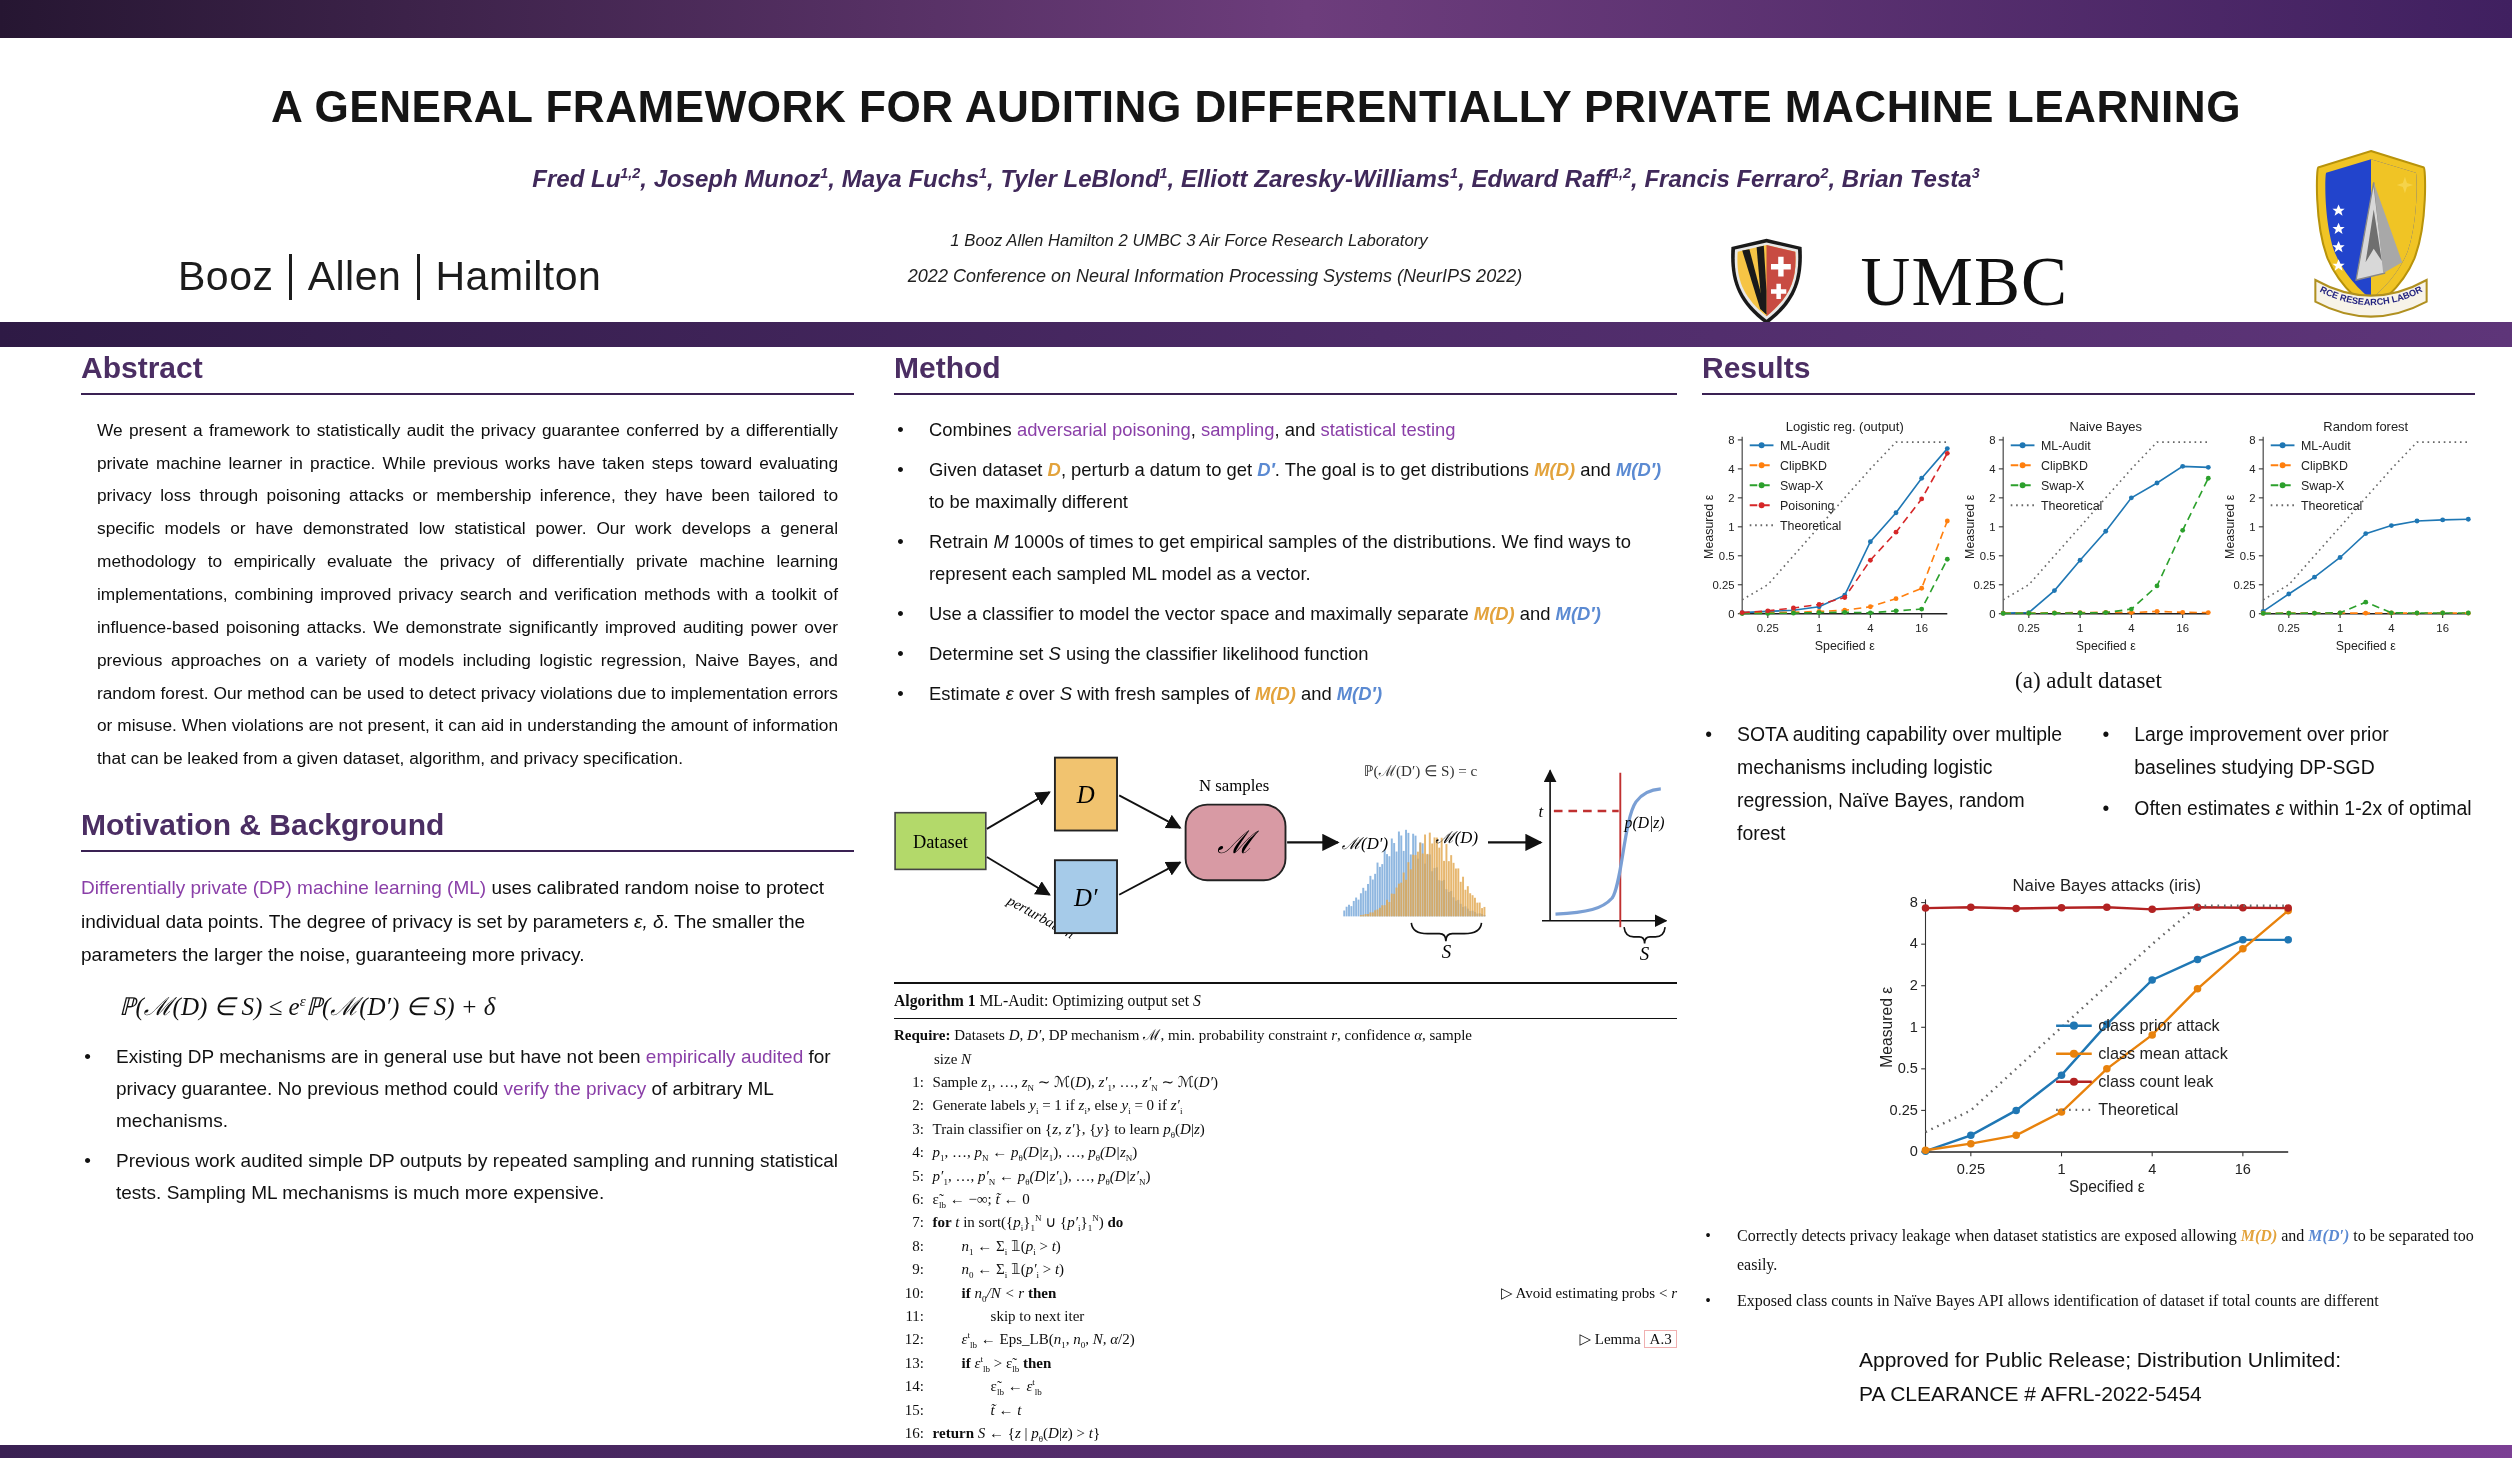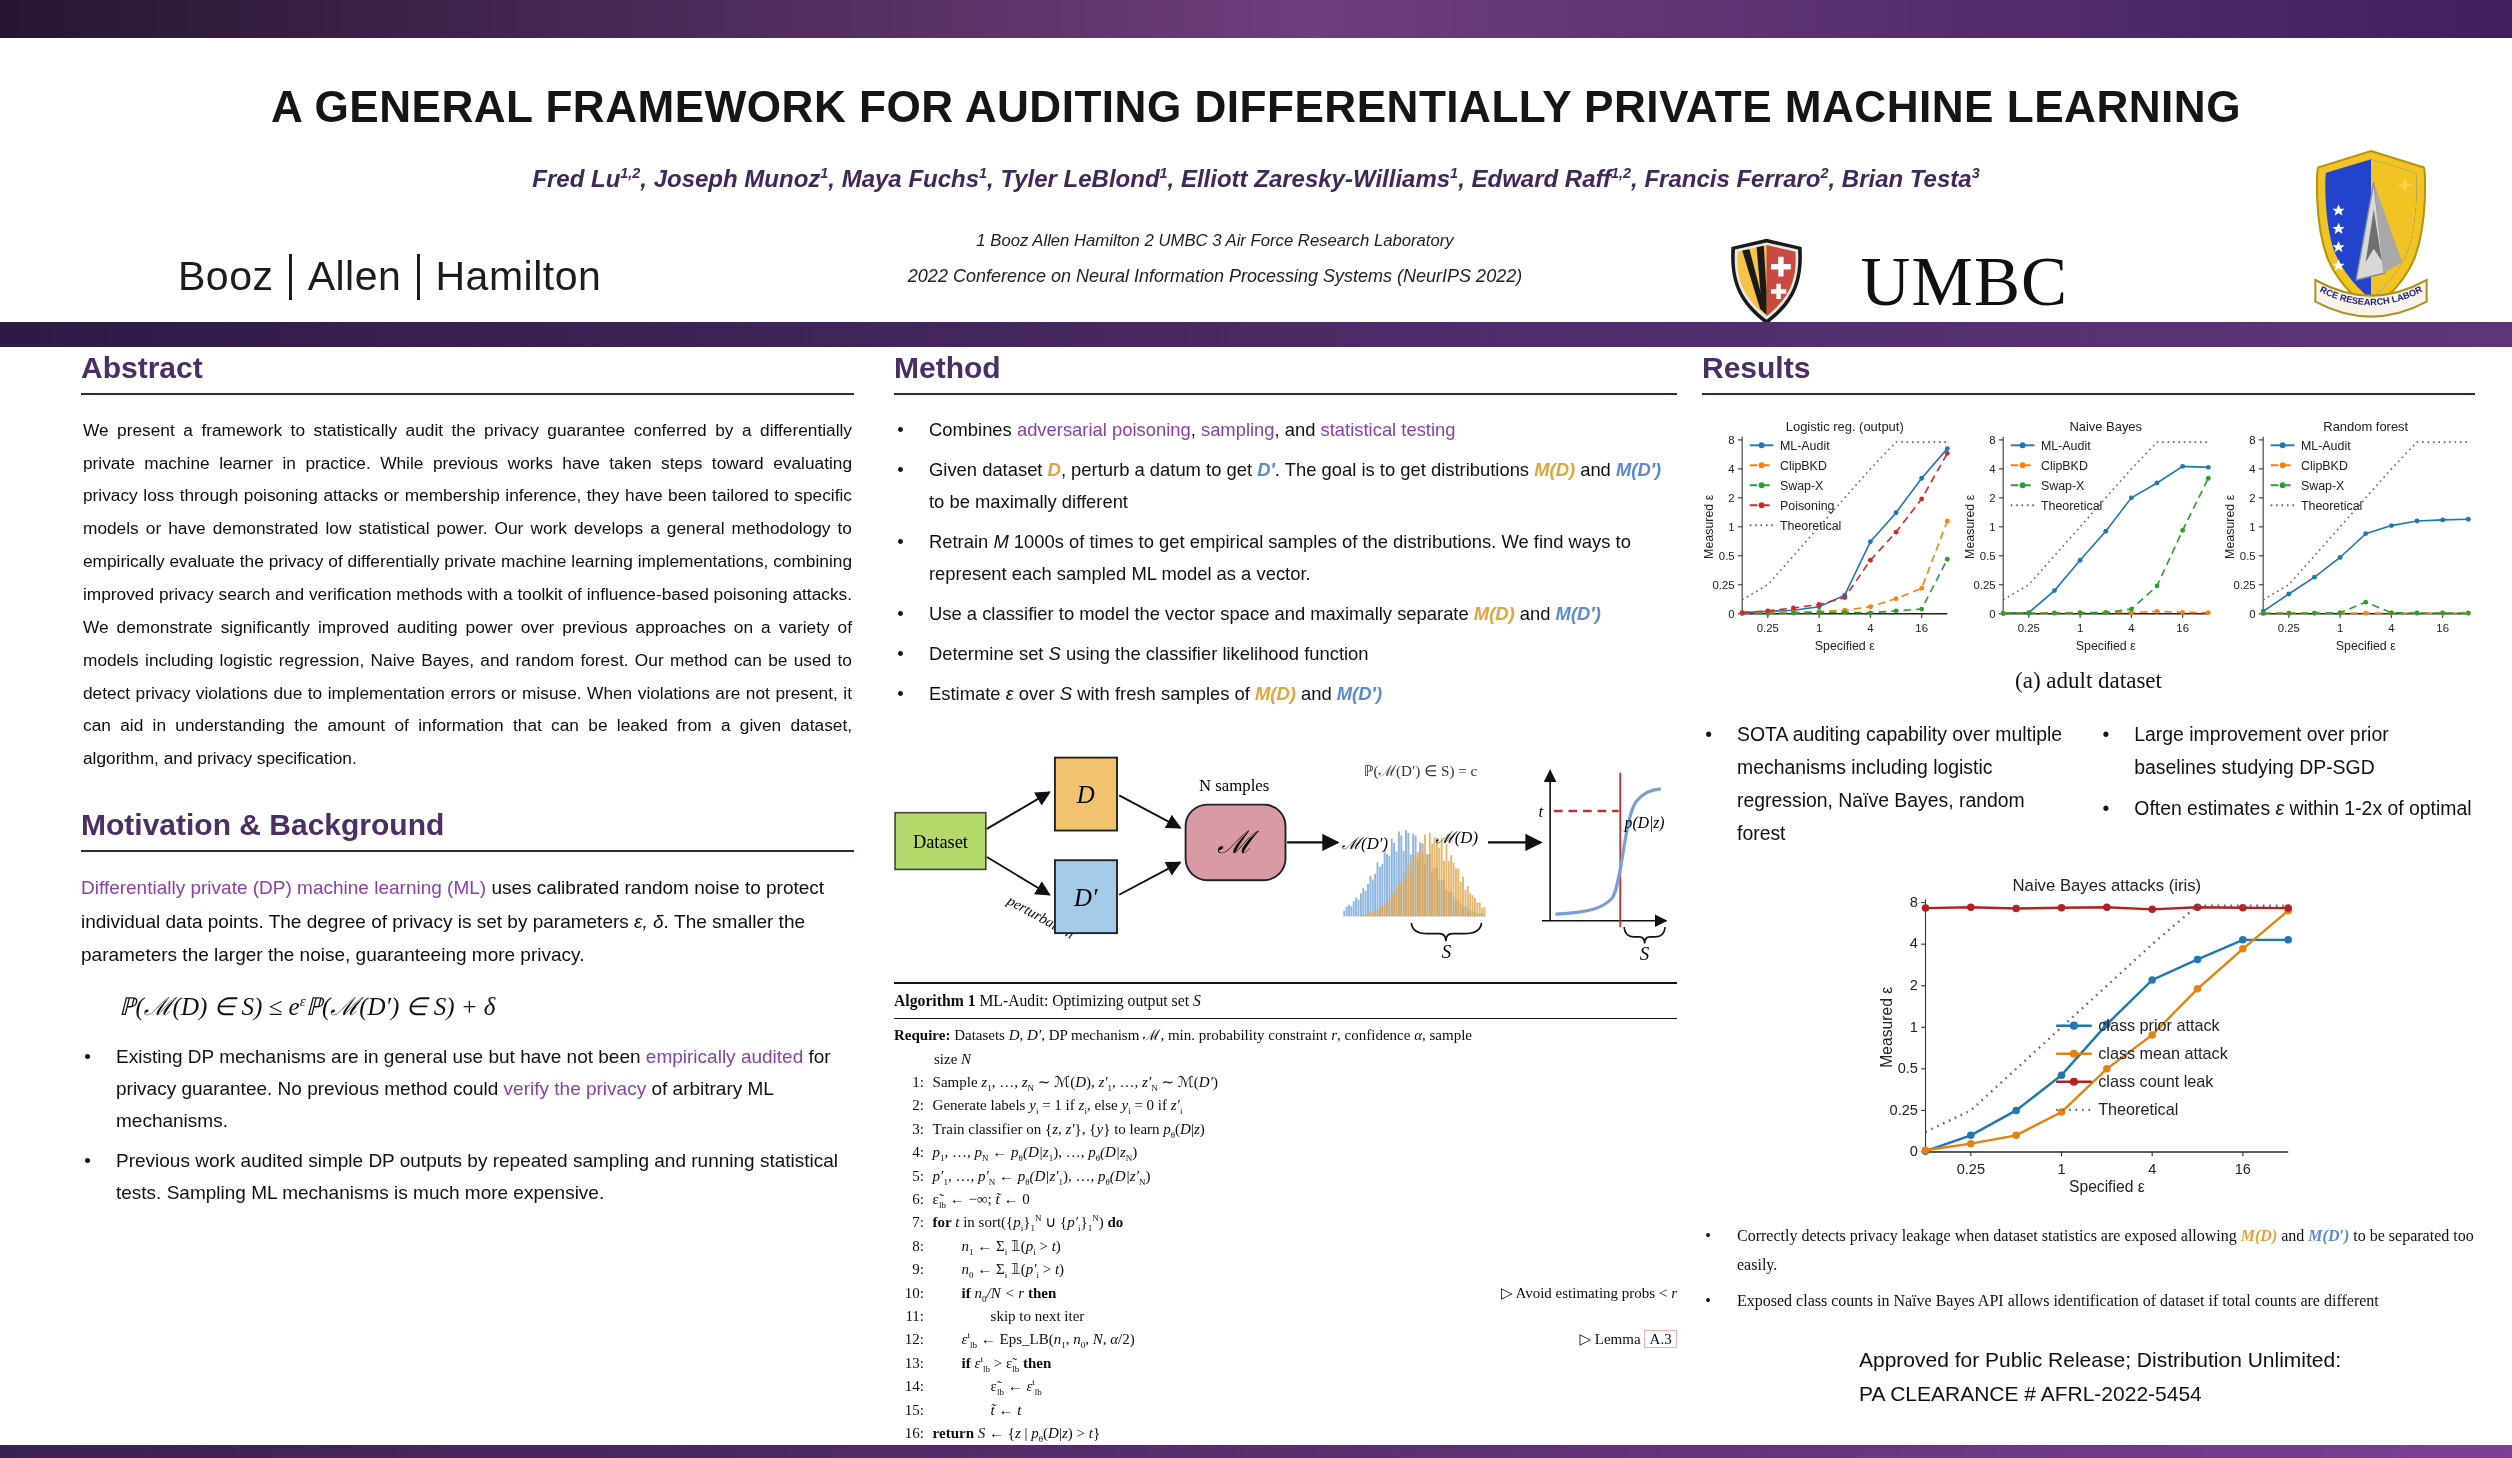--- a/index.html
+++ b/index.html
@@ -10,41 +10,41 @@
   .bottombar{position:absolute;bottom:0;left:0;width:100%;height:14px;
     background:linear-gradient(90deg,#3a2153 0%,#5b2f72 55%,#7b3f94 100%);}
   .divider{position:absolute;top:322px;left:0;width:100%;height:25px;
     background:linear-gradient(90deg,#2e1a45 0%,#4d2b68 55%,#5e3579 100%);}
 
   
   .title{position:absolute;top:81px;left:0;width:100%;text-align:center;
     font-size:45px;font-weight:700;letter-spacing:0.5px;color:#151515;transform:scaleX(.98);}
   .authors{position:absolute;top:165px;left:0;width:100%;text-align:center;
     font-size:24px;font-weight:700;font-style:italic;color:#40295a;}
-  .affil{position:absolute;top:231px;left:783px;width:864px;text-align:center;
+  .affil{position:absolute;top:231px;left:757px;width:864px;text-align:center;
     font-size:16.7px;font-style:italic;color:#1d1d1d;}
   .conf{position:absolute;top:266px;left:783px;width:864px;text-align:center;
     font-size:18px;font-style:italic;color:#222;}
   .booz{position:absolute;top:253px;left:178px;font-size:41px;color:#1c1c1c;
     display:flex;align-items:center;letter-spacing:0.5px;}
   .booz .bar{display:inline-block;width:2.2px;height:46px;background:#1c1c1c;margin:0 16px;}
   .umbc{position:absolute;top:237px;left:1726px;display:flex;align-items:center;gap:46px;}
   .umbc .umbc-word{font-family:"Liberation Serif",serif;font-size:69px;color:#101010;
     letter-spacing:1.1px;margin-left:7.6px;}
   .afrl{position:absolute;top:147px;left:2303px;}
 
   
   .col{position:absolute;top:351px;}
   .col1{left:81px;width:773px;}
   .col2{left:894px;width:783px;}
   .col3{left:1702px;width:773px;}
   h2{margin:0;font-size:30px;font-weight:700;color:#4b2e63;}
   .rule{height:2.7px;background:#3a2153;margin:7.6px 0 18.4px 0;}
 
-  .abstract-p{margin:2px;font-size:17.3px;line-height:1.9;text-align:justify;color:#0e0e0e;}
+  .abstract-p{margin:16px;font-size:17.3px;line-height:1.9;text-align:justify;color:#0e0e0e;}
   .h2-gap{margin-top:33px;}
   .mot-p{margin:0 0 3.2px 0;font-size:19px;line-height:1.78;color:#0e0e0e;}
 
   ul.bullets{list-style:none;margin:5.4px 0 0 0;padding:0;}
   ul.bullets li{position:relative;padding-left:35px;margin-bottom:7.6px;}
   ul.bullets li::before{content:"\2022";position:absolute;left:3.2px;top:0;}
   .fs-col1 li{font-size:19px;line-height:1.7;}
   .fs-col2 li{font-size:18.4px;line-height:1.76;}
   .fs-res li{font-size:19.4px;line-height:1.7;}
   .fs-bot li{font-size:16px;line-height:1.78;font-family:Liberation Serif, serif;}

